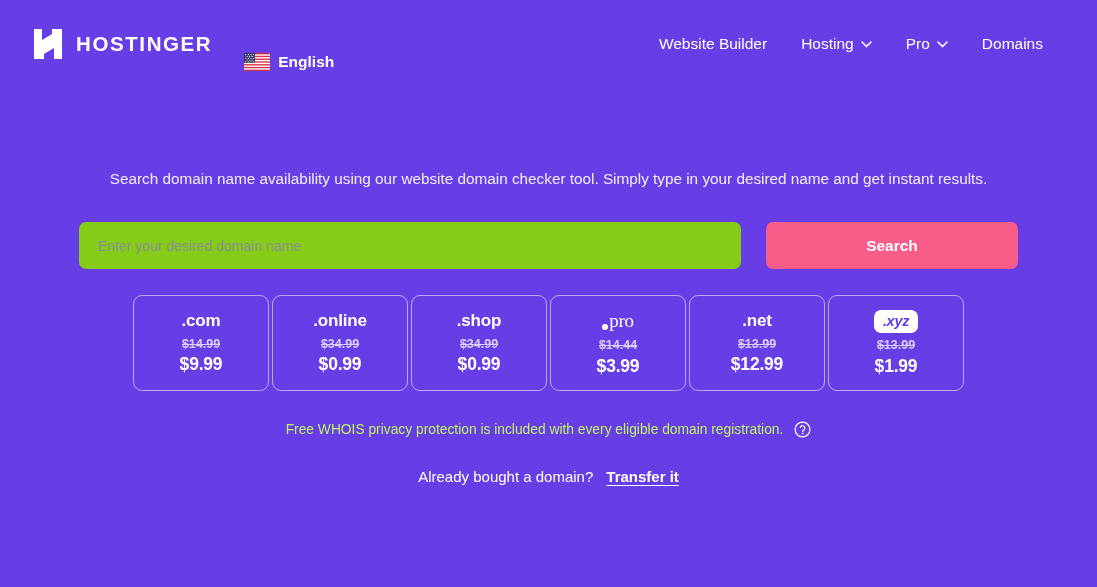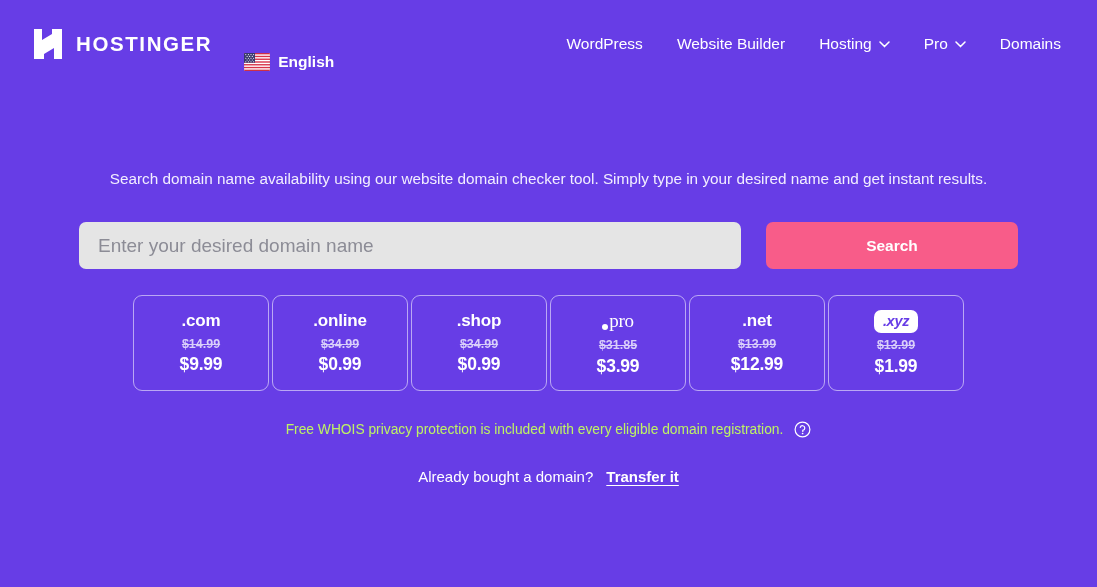--- a/index.html
+++ b/index.html
@@ -23,21 +23,21 @@
     width: 1097px;
     height: 587px;
     background: #673de6;
   }
 
   
   .header {
     height: 88px;
     display: flex;
     align-items: center;
-    padding: 0 19px 0 34px;
+    padding: 0 37px 0 34px;
   }
 
   .brand {
     display: flex;
     align-items: center;
     gap: 14px;
     cursor: pointer;
   }
 
   .logo-mark {
@@ -147,23 +147,23 @@
     display: flex;
     justify-content: center;
     gap: 25px;
   }
 
   .search-input {
     width: 662px;
     height: 47px;
     border: none;
     border-radius: 7px;
-    background: #e5e5e5;
+    background: #84cc16;
     padding: 0 19px;
-    font-size: 19px;
+    font-size: 14px;
     font-family: "Liberation Sans", sans-serif;
     color: #2f1c6a;
     outline: none;
   }
 
   .search-input::placeholder {
     color: #8c8c96;
     opacity: 1;
   }
 
@@ -349,23 +349,20 @@
               <circle cx="9.6" cy="8.7" r="0.55"></circle>
           </g>
           <rect width="26" height="18" fill="none" stroke="rgba(0,0,0,0.15)" stroke-width="0.6"></rect>
         </svg>
       </span>
       <span class="lang-label">English</span>
     </div>
 
     <nav class="nav">
 
-      <div class="nav-item">
-        <span>WordPress</span>
-      </div>
 
       <div class="nav-item">
         <span>Website Builder</span>
       </div>
 
       <div class="nav-item">
         <span>Hosting</span>
         <span>
           <svg class="chev" viewBox="0 0 11 7" xmlns="http://www.w3.org/2000/svg">
             <path d="M1 1 L5.5 5.6 L10 1" fill="none" stroke="#ffffff" stroke-width="1.5" stroke-linecap="round" stroke-linejoin="round"></path>
@@ -415,21 +412,21 @@
         <div class="tld-name">.shop</div>
         <div class="tld-old">$34.99</div>
         <div class="tld-new">$0.99</div>
       </div>
 
       <div class="tld-card">
         <div class="tld-name pro-style">
           <span class="pro-dot"></span>
           <span>pro</span>
         </div>
-        <div class="tld-old">$31.85</div>
+        <div class="tld-old">$14.44</div>
         <div class="tld-new">$3.99</div>
       </div>
 
       <div class="tld-card">
         <div class="tld-name">.net</div>
         <div class="tld-old">$13.99</div>
         <div class="tld-new">$12.99</div>
       </div>
 
       <div class="tld-card">

